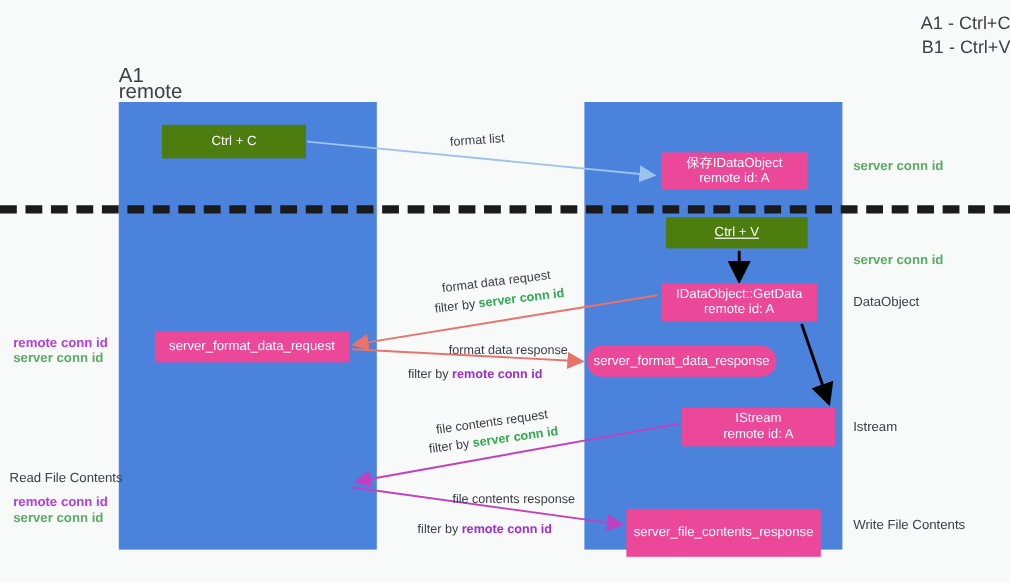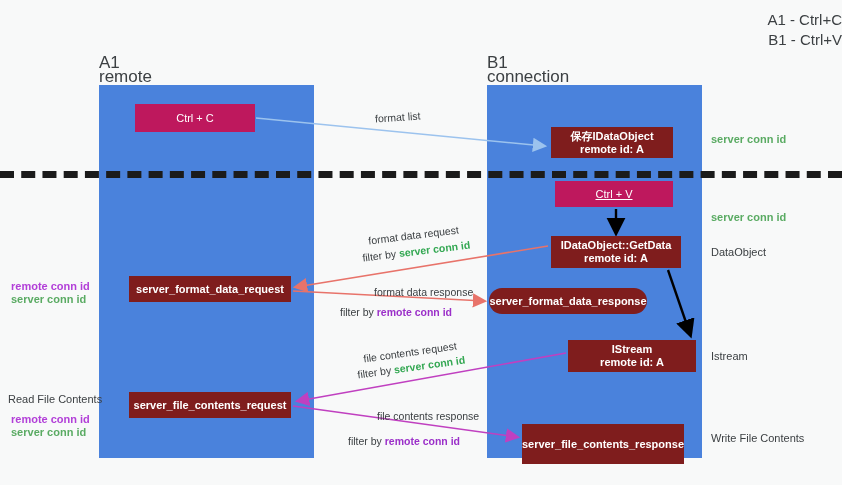--- a/index.html
+++ b/index.html
@@ -26,22 +26,22 @@
     color:#3c4043;font-size:17px;line-height:14px;white-space:pre-line;
   }
   #head-a{left:99px;top:56px;}
   #head-b{left:487px;top:56px;}
 
   .box{
     position:absolute;display:flex;align-items:center;justify-content:center;
     text-align:center;color:#ffffff;font-size:11px;line-height:13px;
     white-space:pre-line;box-sizing:border-box;padding:2px 4px;
   }
-  .orange{background:#7f1d1d;font-weight:bold;}
-  .green{background:#be185d;}
+  .orange{background:#ec4899;}
+  .green{background:#4d7c0f;}
 
   #box-ctrlc{left:135px;top:104px;width:120px;height:28px;}
   #box-save{left:551px;top:127px;width:122px;height:31px;}
   #box-ctrlv{left:555px;top:181px;width:118px;height:26px;text-decoration:underline;}
   #box-getdata{left:551px;top:236px;width:130px;height:32px;}
   #box-fdreq{left:129px;top:276px;width:162px;height:26px;}
   #box-fdresp{left:489px;top:288px;width:158px;height:26px;border-radius:13px;}
   #box-istream{left:568px;top:340px;width:128px;height:32px;}
   #box-fcreq{left:129px;top:392px;width:162px;height:26px;}
   #box-fcresp{left:522px;top:424px;width:162px;height:40px;}
@@ -73,22 +73,20 @@
 <div id="stage">
 
   <div class="title">A1 - Ctrl+C
 B1 - Ctrl+V</div>
 
   <div class="col" id="col-a"></div>
   <div class="col" id="col-b"></div>
 
   <div class="colhead" id="head-a">A1
 remote</div>
-  <div class="colhead" id="head-b">B1
-connection</div>
 
   <svg class="arrows">
     <defs>
       <marker id="mk-blue" markerWidth="9" markerHeight="9" refX="7" refY="4.5" orient="auto">
         <path d="M0,0 L9,4.5 L0,9 z" fill="#9cc3ee"></path>
       </marker>
       <marker id="mk-red" markerWidth="9" markerHeight="9" refX="7" refY="4.5" orient="auto">
         <path d="M0,0 L9,4.5 L0,9 z" fill="#e8736a"></path>
       </marker>
       <marker id="mk-mag" markerWidth="9" markerHeight="9" refX="7" refY="4.5" orient="auto">
@@ -119,21 +117,20 @@
   <div class="box green" id="box-ctrlc">Ctrl + C</div>
   <div class="box orange" id="box-save">保存IDataObject
 remote id: A</div>
   <div class="box green" id="box-ctrlv">Ctrl + V</div>
   <div class="box orange" id="box-getdata">IDataObject::GetData
 remote id: A</div>
   <div class="box orange" id="box-fdreq">server_format_data_request</div>
   <div class="box orange" id="box-fdresp">server_format_data_response</div>
   <div class="box orange" id="box-istream">IStream
 remote id: A</div>
-  <div class="box orange" id="box-fcreq">server_file_contents_request</div>
   <div class="box orange" id="box-fcresp">server_file_contents_response</div>
 
   <div class="edge-label" style="left:375px;top:110px;transform:rotate(-4deg);">format list</div>
 
   <div class="edge-label" style="left:368px;top:228px;transform:rotate(-7deg);">format data request</div>
   <div class="edge-label" style="left:362px;top:244px;transform:rotate(-7deg);">
     <span>filter by </span><span class="green-t">server conn id</span>
   </div>
 
   <div class="edge-label" style="left:374px;top:285px;">format data response</div>

